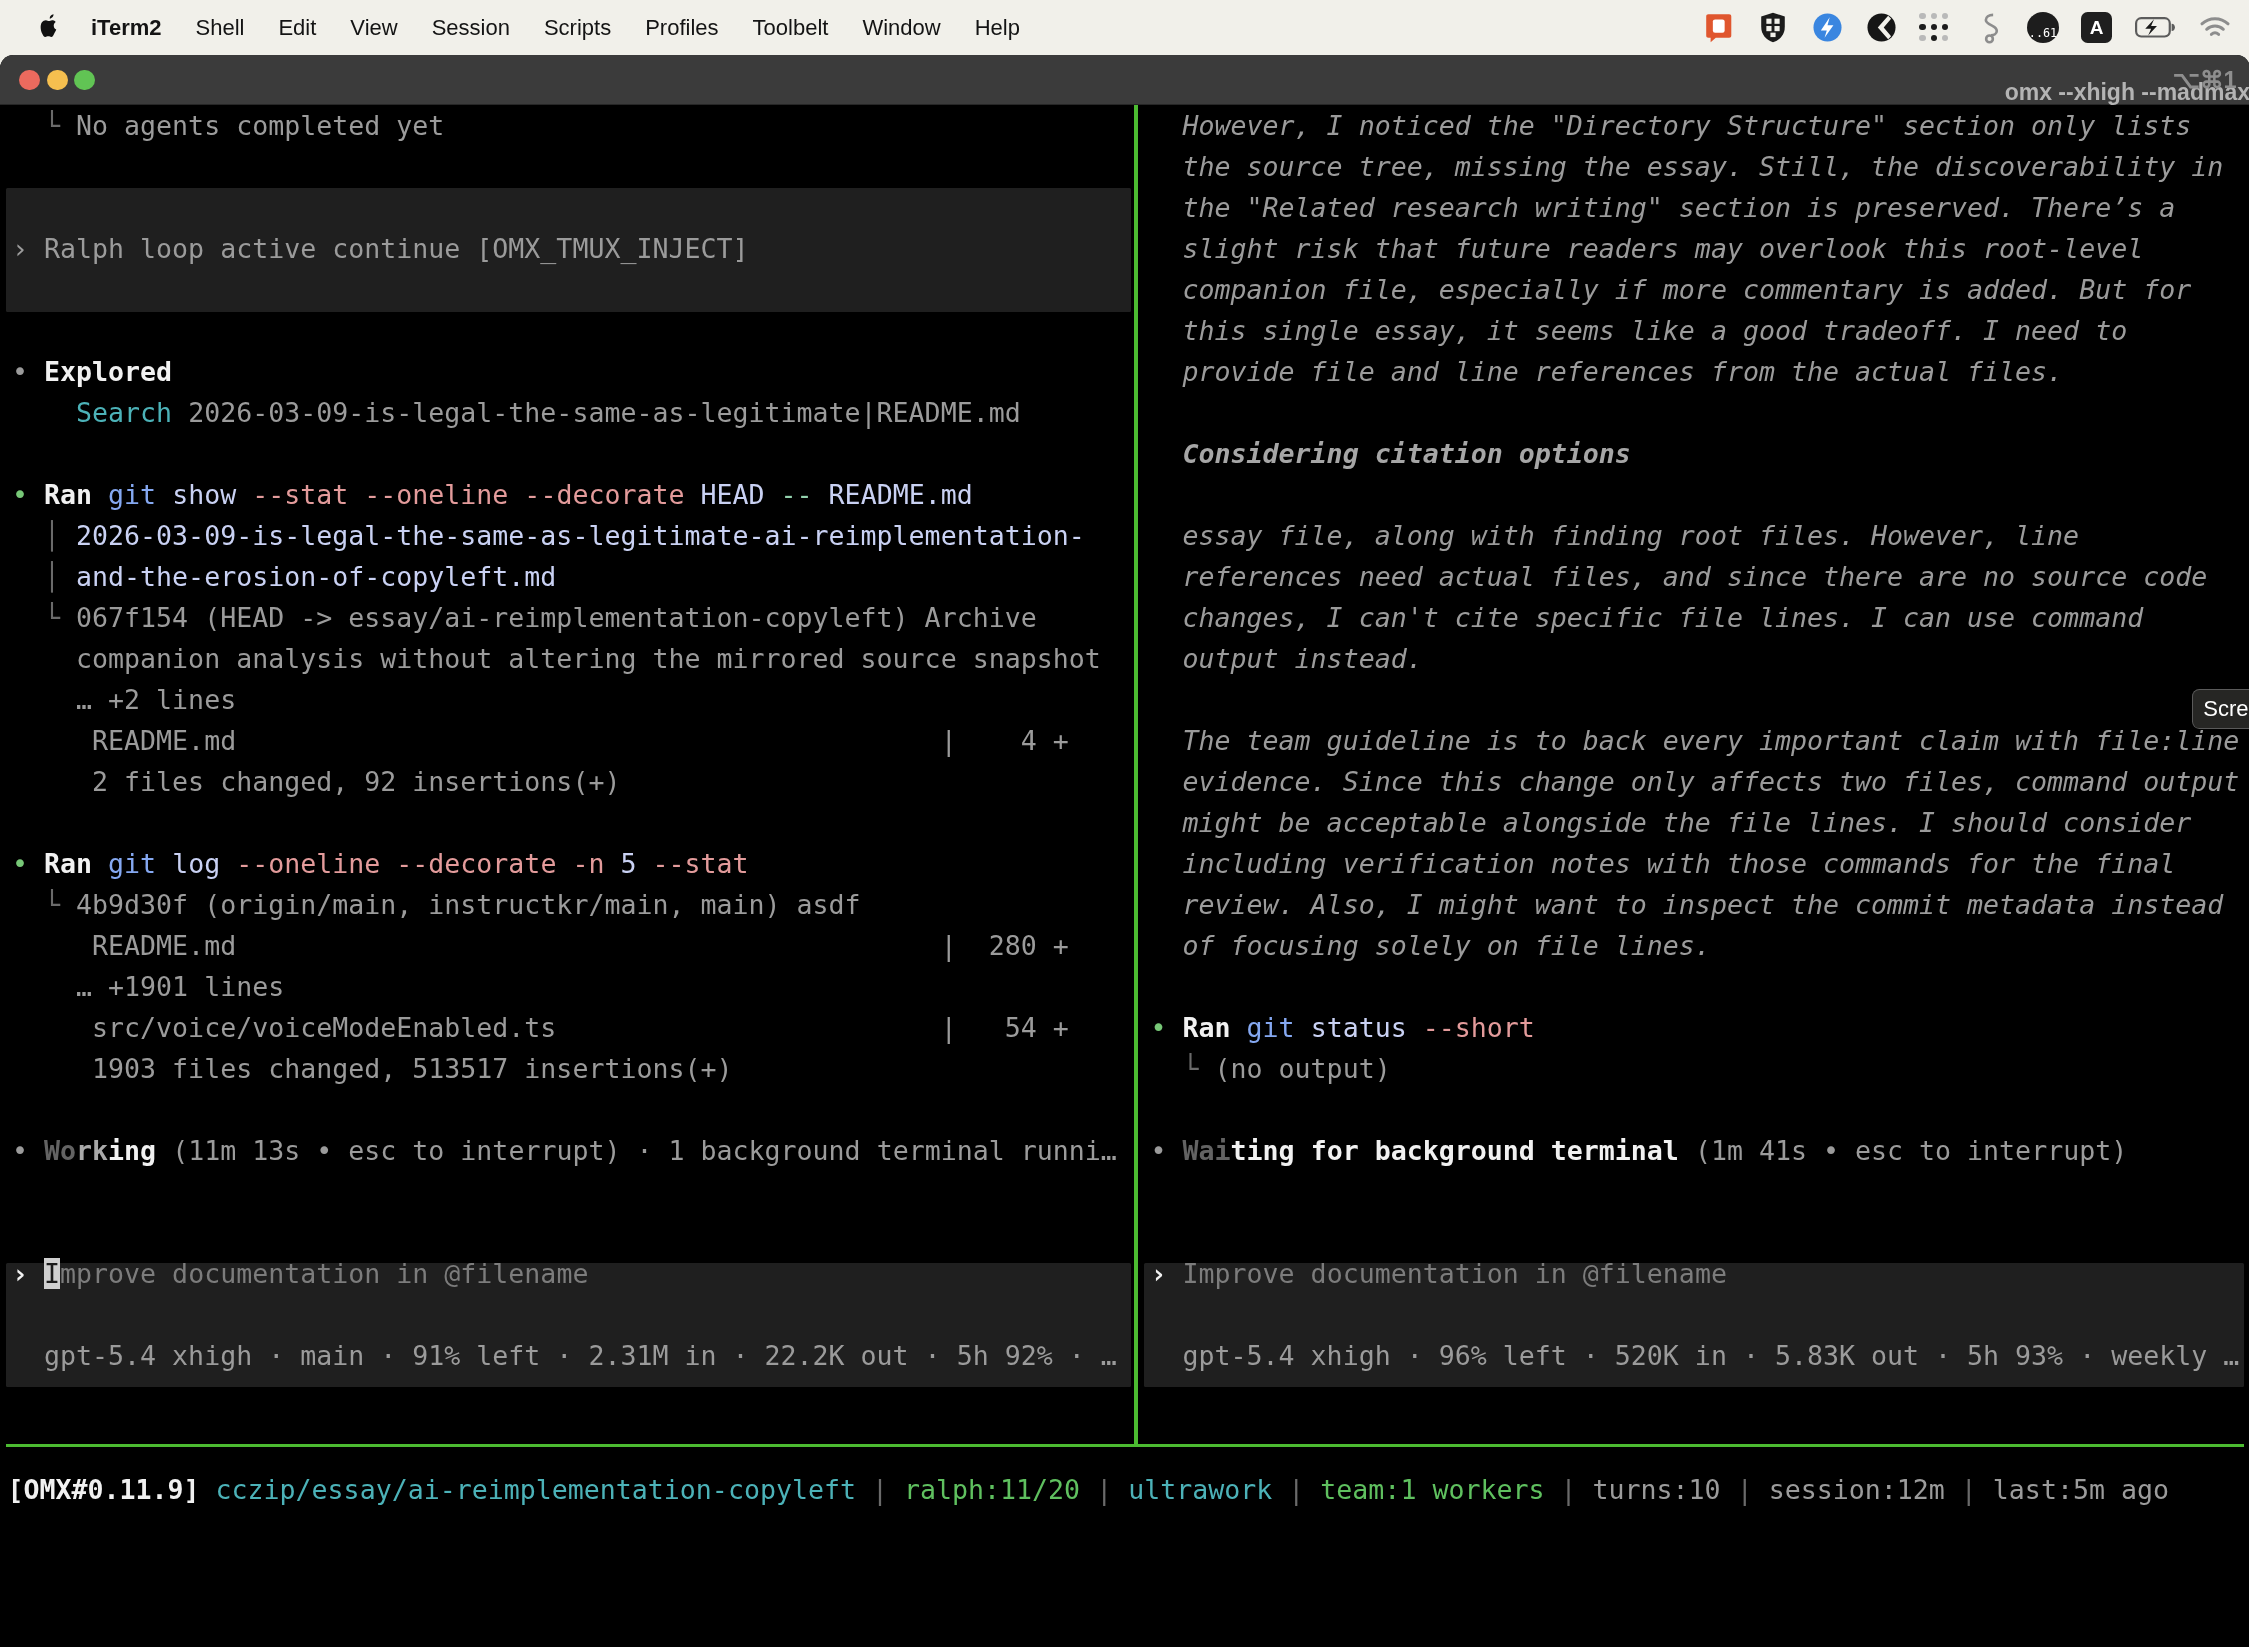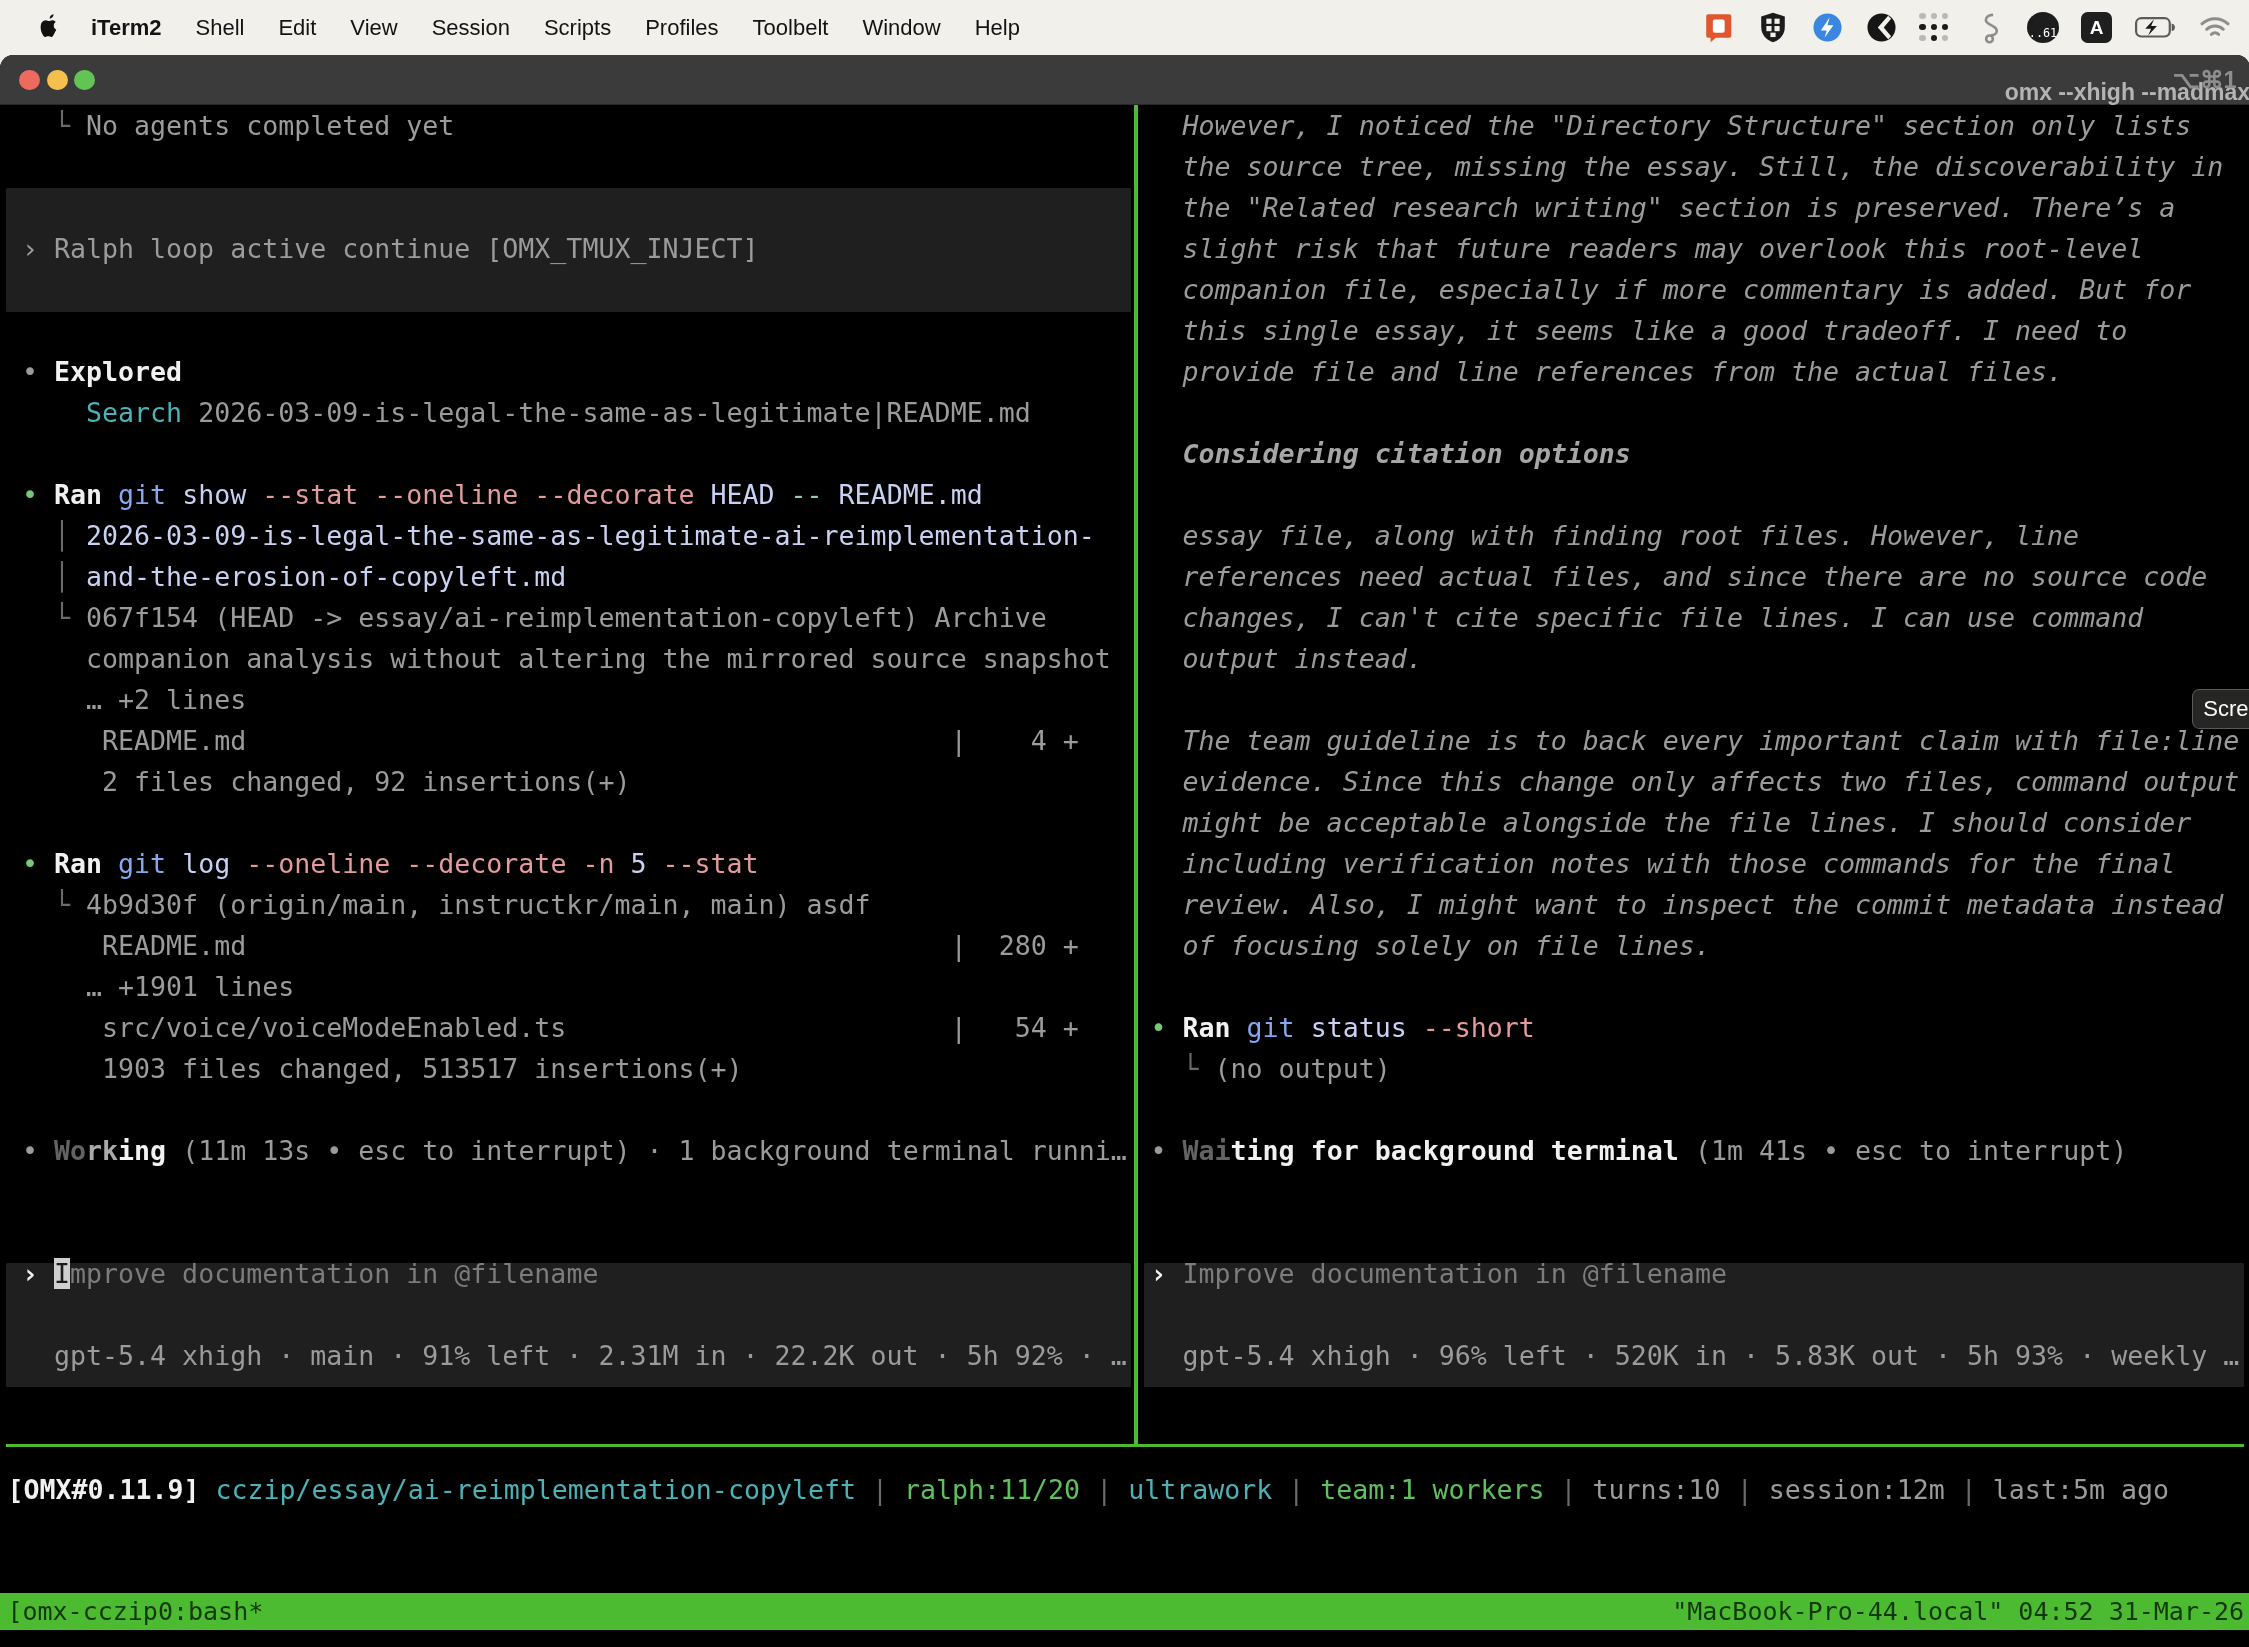--- a/index.html
+++ b/index.html
@@ -40,21 +40,21 @@
   .row { height:41px; line-height:41px; white-space:pre;
     font-family:"DejaVu Sans Mono",monospace; font-size:26.6px; color:#9b9b9b; }
   .row.it { font-style:italic; }
   .g{color:#9b9b9b} .d{color:#6a6a6a} .w{color:#f1f1f1;font-weight:bold}
   .teal{color:#4cb2b8} .blue{color:#85a8f1} .lav{color:#c9d1f3} .pink{color:#e39b9b}
   .mint{color:#93d1ad} .gb{color:#77c877} .grn{color:#5fc05f}
   .sh1{color:#636363;font-weight:bold} .sh2{color:#a9a9a9;font-weight:bold}
   .ph{color:#7c7c7c} .gh{color:#a6a6a6;font-weight:bold}
   .cur{background:#cfcfcf;color:#1a1a1a}
 
-  #left-rows  { position:absolute; left:0;    top:50px;  width:1134px; height:1341px; padding-left:22px; overflow:hidden; }
+  #left-rows  { position:absolute; left:0;    top:50px;  width:1134px; height:1341px; padding-left:12px; overflow:hidden; }
   #right-rows { position:absolute; left:1138px; top:50px; width:1112px; height:1341px; padding-left:12.5px; overflow:hidden; }
 
   .panel-box { position:absolute; background:#1f1f1f; border-radius:1.5px; }
   #ralph-box { left:5.9px;    top:133px;  width:1125px; height:124px; }
   #lprompt-box { left:5.9px;  top:1208px; width:1125px; height:124px; }
   #rprompt-box { left:1144px; top:1208px; width:1100px; height:124px; }
 
   #pane-divider { position:absolute; left:1134px; top:50px; width:3.7px; height:1341px; background:#4cbb31; }
   #green-sep { position:absolute; left:5.9px; top:1389px; width:2238px; height:3px; background:#4cbb31; }
 
@@ -237,20 +237,16 @@
       <div class="row"><span class="w">› </span><span class="ph">Improve documentation in @filename</span></div>
       <div class="row"></div>
       <div class="row"><span class="g">  gpt-5.4 xhigh · 96% left · 520K in · 5.83K out · 5h 93% · weekly …</span></div>
     </div>
 
   <div id="pane-divider"></div>
   <div id="green-sep"></div>
 
   <div id="omx-row" class="row"><span class="w">[OMX#0.11.9] </span><span class="teal">cczip/essay/ai-reimplementation-copyleft </span><span class="d">| </span><span class="grn">ralph:11/20 </span><span class="d">| </span><span class="teal">ultrawork </span><span class="d">| </span><span class="grn">team:1 workers </span><span class="d">| </span><span class="g">turns:10 </span><span class="d">| </span><span class="g">session:12m </span><span class="d">| </span><span class="g">last:5m ago</span></div>
 
-  <div id="tmux-bar">
-    <span id="tmux-left">[omx-cczip0:bash*</span>
-    <span id="tmux-right">"MacBook-Pro-44.local" 04:52 31-Mar-26</span>
-  </div>
 
   <div id="scre-toast">Scre</div>
 </div>
 
 
 </body></html>

